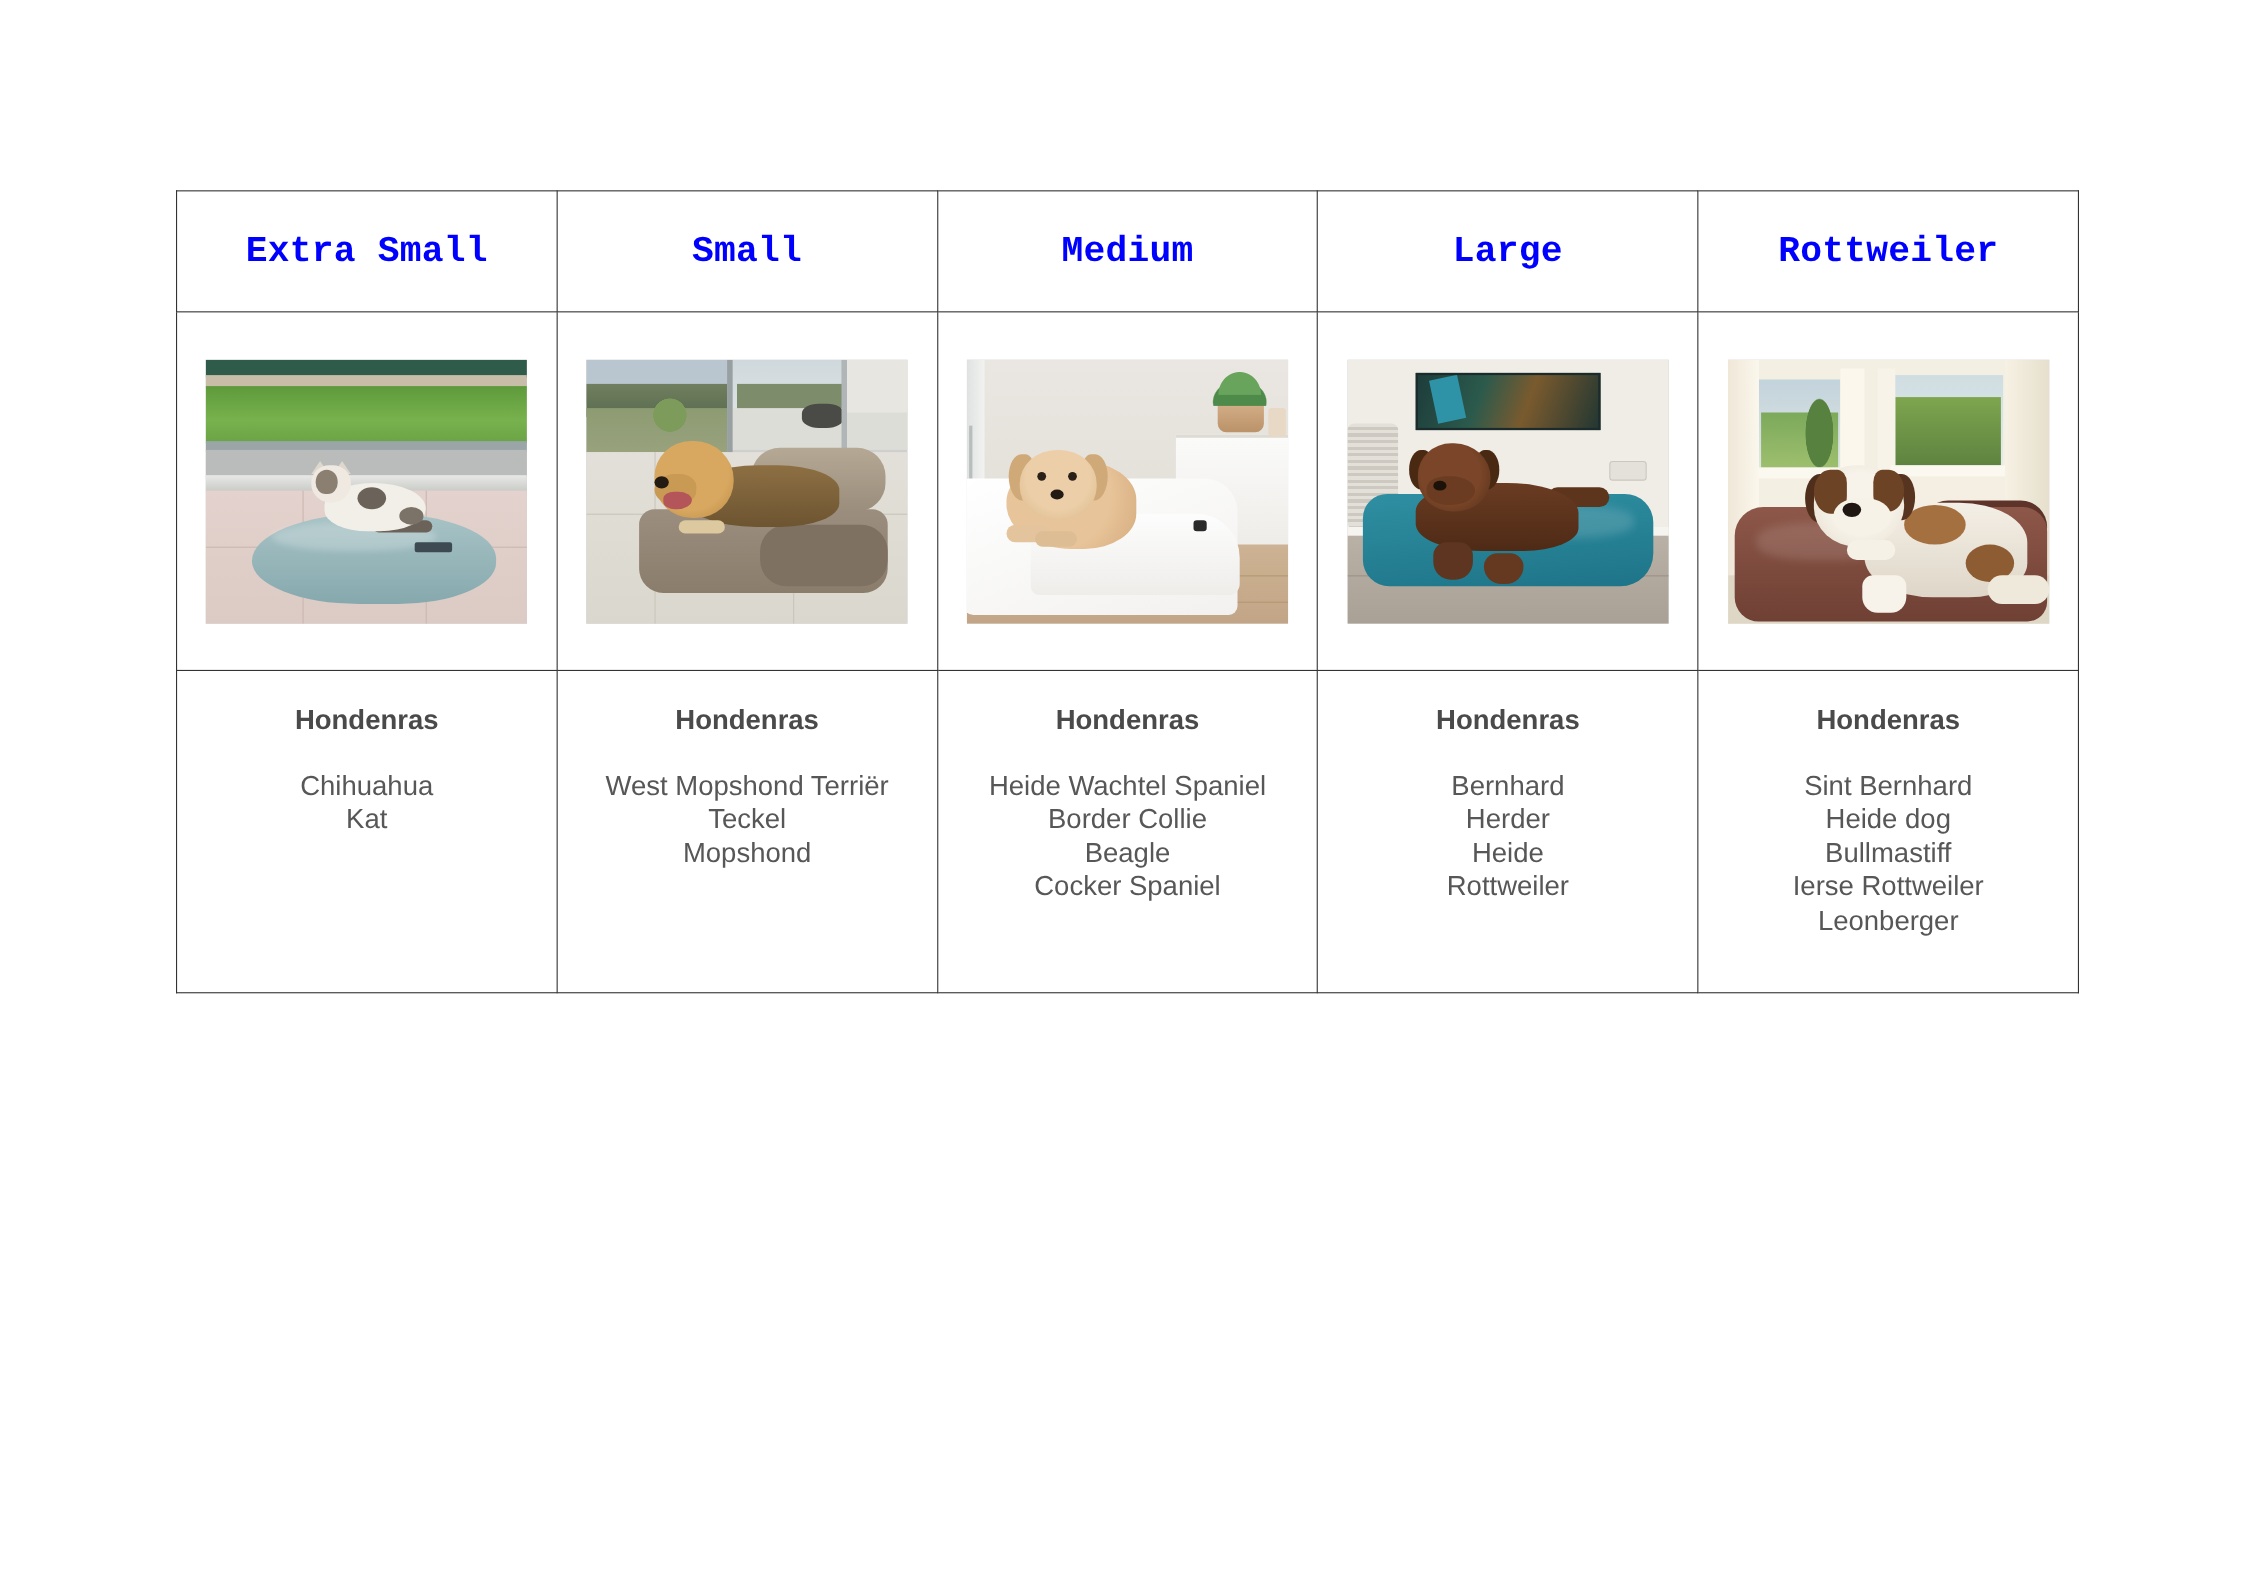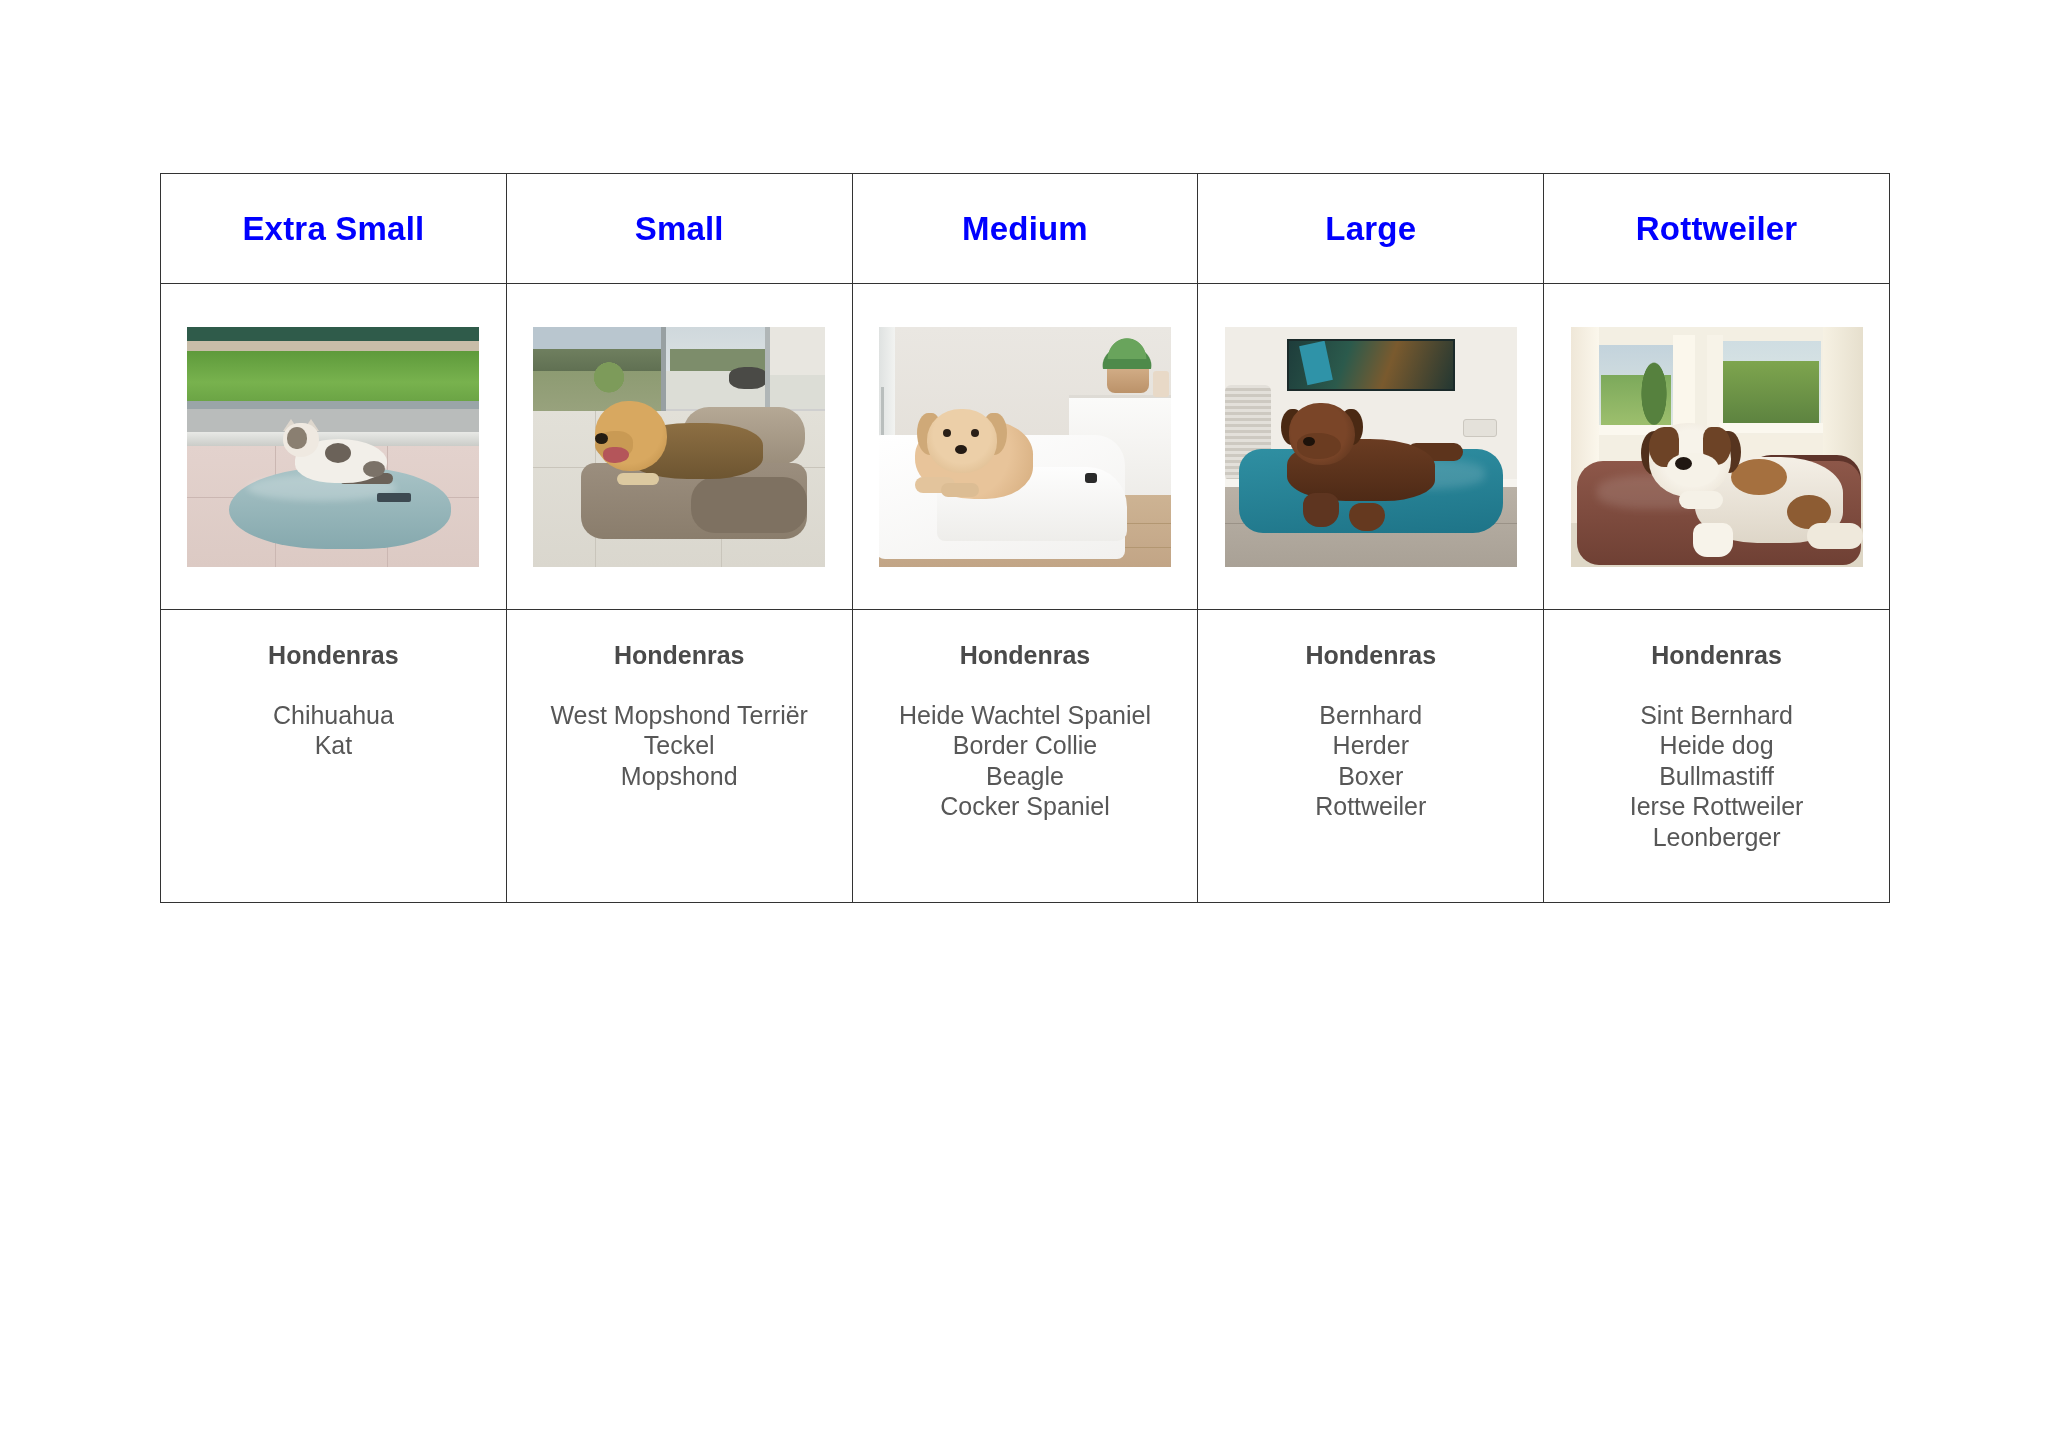--- a/index.html
+++ b/index.html
@@ -23,21 +23,21 @@
     border-collapse: collapse;
     table-layout: fixed;
   }
   .size-table td {
     border: 1.6px solid #333333;
     vertical-align: middle;
     text-align: center;
     padding: 0;
   }
   
-  .hdr-row td { height: 110px; }
+  .hdr-row td { height: 110px; font-family: Liberation Mono, monospace; }
   .hdr-label {
     color: #0000ff;
     font-weight: bold;
     font-size: 33px;
     letter-spacing: .2px;
     line-height: 1;
   }
   
   .photo-row td { height: 326px; padding: 0; }
   .photo-wrap {
@@ -529,21 +529,21 @@
                 <li>Cocker Spaniel</li>
               </ul>
         </div>
       </td>
       <td>
         <div class="breed-cell">
           <div class="breed-title">Hondenras</div>
           <ul class="breed-list">
                 <li>Bernhard</li>
                 <li>Herder</li>
-                <li>Boxer</li>
+                <li>Heide</li>
                 <li>Rottweiler</li>
               </ul>
         </div>
       </td>
       <td>
         <div class="breed-cell">
           <div class="breed-title">Hondenras</div>
           <ul class="breed-list">
                 <li>Sint Bernhard</li>
                 <li>Heide dog</li>

